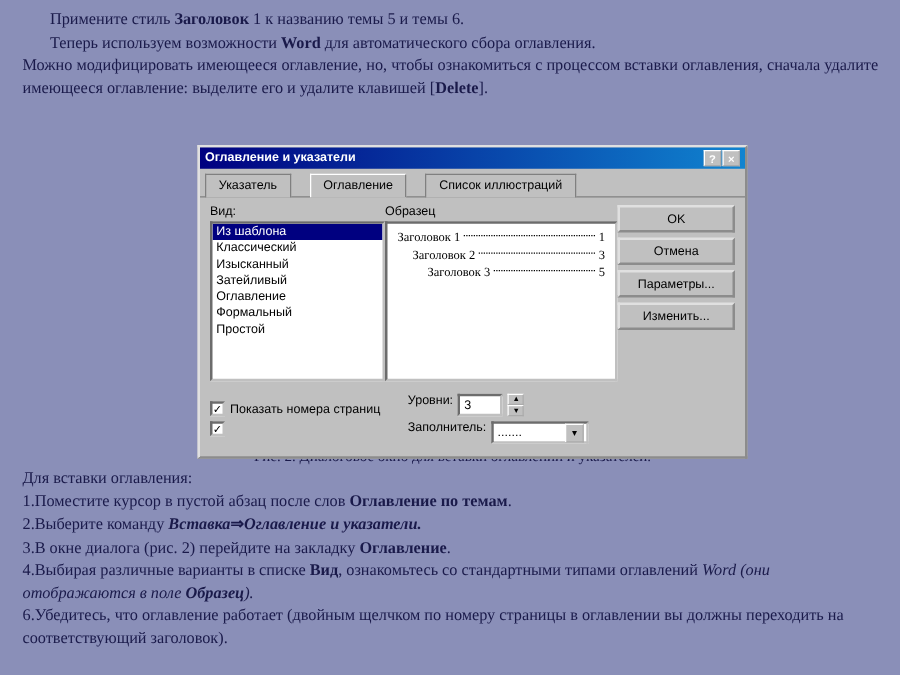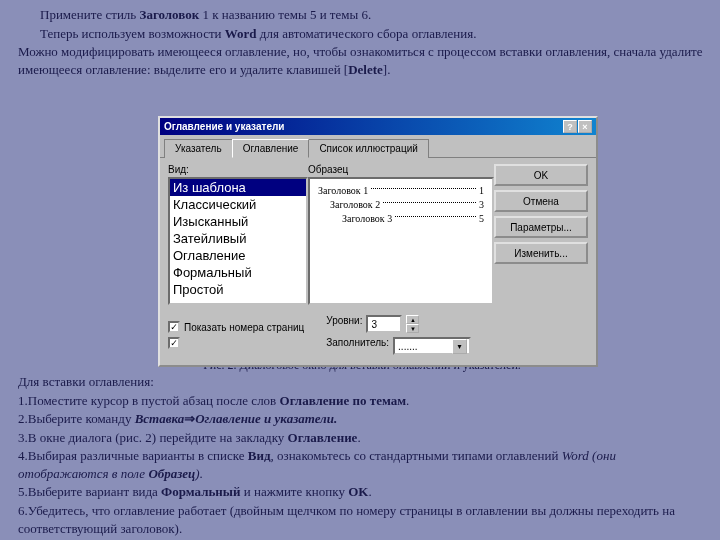--- a/index.html
+++ b/index.html
@@ -7,31 +7,31 @@
 .doc{padding:6px 14px 6px 18px}
 .p{line-height:1.35;margin-bottom:1px}
 .indent{text-indent:22px}
 .b{font-weight:bold}
 .i{font-style:italic}
 .bi{font-weight:bold;font-style:italic}
 .dialog{position:absolute;left:158px;top:116px;width:440px;background:#c0c0c0;border:2px outset #e0e0e0;font-family:"MS Sans Serif",Tahoma,sans-serif;font-size:10px;color:#000}
 .titlebar{background:linear-gradient(90deg,#000080,#1084d0);color:#fff;padding:2px 4px;display:flex;justify-content:space-between;align-items:center;font-weight:bold;font-size:10px}
 .titlebar-btns{display:flex;gap:1px}
 .tb-btn{width:14px;height:13px;background:#c0c0c0;border:1px outset #fff;display:flex;align-items:center;justify-content:center;font-size:9px;font-family:Arial}
-.tabs{display:flex;padding:4px 4px 0 4px;border-bottom:none;gap:0}
+.tabs{display:flex;padding:4px 4px 0 4px;border-bottom:none;gap:16px}
 .tab{padding:3px 10px 3px 10px;background:#c0c0c0;border:1px solid #808080;border-bottom:none;margin-right:-1px;font-size:10px}
 .tab.active{background:#c0c0c0;border-bottom:1px solid #c0c0c0;position:relative;z-index:2;border-top:1px solid #fff;border-left:1px solid #fff}
 .dialog-body{padding:6px 8px 10px 8px;border-top:1px solid #808080;margin-top:-1px}
 .row{display:flex;}
 .col-left{width:140px}
 .col-mid{flex:1}
 .col-right{width:94px;display:flex;flex-direction:column;gap:4px}
 .lbl{font-size:10px;margin-bottom:2px}
 .listbox{width:100%;height:128px;background:#fff;border:2px inset #c0c0c0;overflow:hidden}
-.listbox .item{padding:1px 3px;font-size:13px}
+.listbox .item{padding:1px 3px;font-size:10px}
 .listbox .item.sel{background:#000080;color:#fff}
 .preview{width:100%;height:128px;background:#fff;border:2px inset #c0c0c0;padding:6px 8px;font-size:10px;font-family:"Times New Roman",serif}
 .preview-line{display:flex;margin-bottom:3px;align-items:center}
 .preview-label{white-space:nowrap}
 .preview-dots{flex:1;border-bottom:1px dotted #000;margin:0 3px;position:relative;top:-2px}
 .preview-num{white-space:nowrap}
 .dbtn{width:94px;height:22px;background:#c0c0c0;border:2px outset #e0e0e0;font-size:10px;font-family:"MS Sans Serif",sans-serif}
 .opts{margin-top:10px;display:flex;align-items:center;gap:22px}
 .optcol{display:flex;flex-direction:column;gap:4px}
 .chk{display:flex;align-items:center;gap:4px;font-size:10px}
@@ -53,21 +53,20 @@
   <div class="p indent"><span>Теперь используем возможности </span><span class="b">Word</span><span> для автоматического сбора оглавления.</span></div>
   <div class="p"><span>Можно модифицировать имеющееся оглавление, но, чтобы ознакомиться с процессом вставки оглавления, сначала удалите имеющееся оглавление: выделите его и удалите клавишей [</span><span class="b">Delete</span><span>].</span></div>
 
   <div class="below"></div>
   <div class="caption"><span>Рис. 2.</span><span> Диалоговое окно для вставки оглавлений и указателей.</span></div>
   <div class="p">Для вставки оглавления:</div>
   <div class="p"><span>1.Поместите курсор в пустой абзац после слов </span><span class="b">Оглавление по темам</span><span>.</span></div>
   <div class="p"><span>2.Выберите команду </span><span class="bi">Вставка</span><span class="b">⇒</span><span class="bi">Оглавление и указатели</span><span class="bi">.</span></div>
   <div class="p"><span>3.В окне диалога (рис. 2) перейдите на закладку </span><span class="b">Оглавление</span><span>.</span></div>
   <div class="p"><span>4.Выбирая различные варианты в списке </span><span class="b">Вид</span><span>, ознакомьтесь со стандартными типами оглавлений </span><span class="i">Word</span><span class="i"> (</span><span class="i">они отображаются в поле </span><span class="bi">Образец</span><span class="i">).</span></div>
-  <div class="p"><span>5.Выберите вариант вида </span><span class="b">Формальный</span><span> и нажмите кнопку </span><span class="b">OK</span><span>.</span></div>
   <div class="p">6.Убедитесь, что оглавление работает (двойным щелчком по номеру страницы в оглавлении вы должны переходить на соответствующий заголовок).</div>
 </div>
 
 <div class="dialog">
   <div class="titlebar">
     <span>Оглавление и указатели</span>
     <div class="titlebar-btns">
       <div class="tb-btn">?</div>
       <div class="tb-btn">×</div>
     </div>

